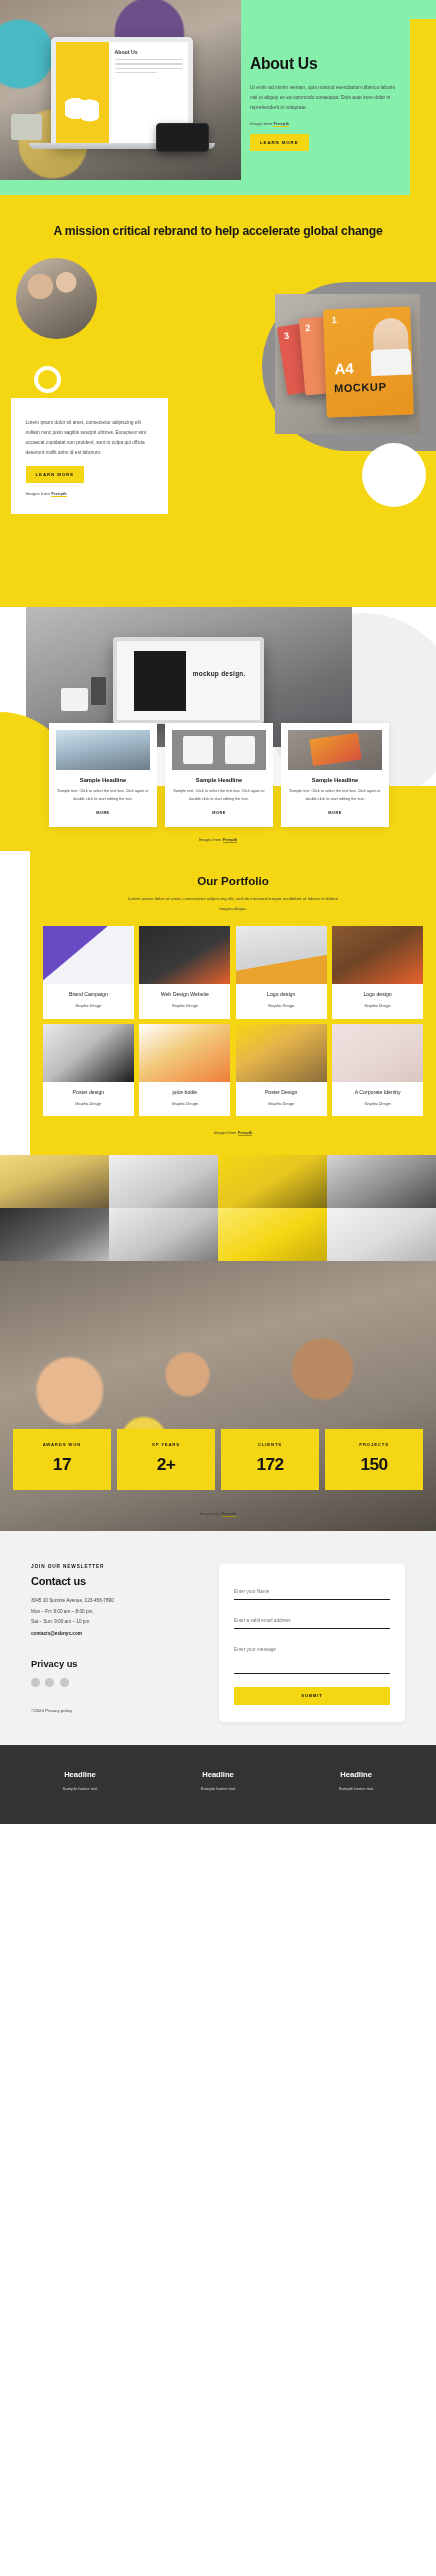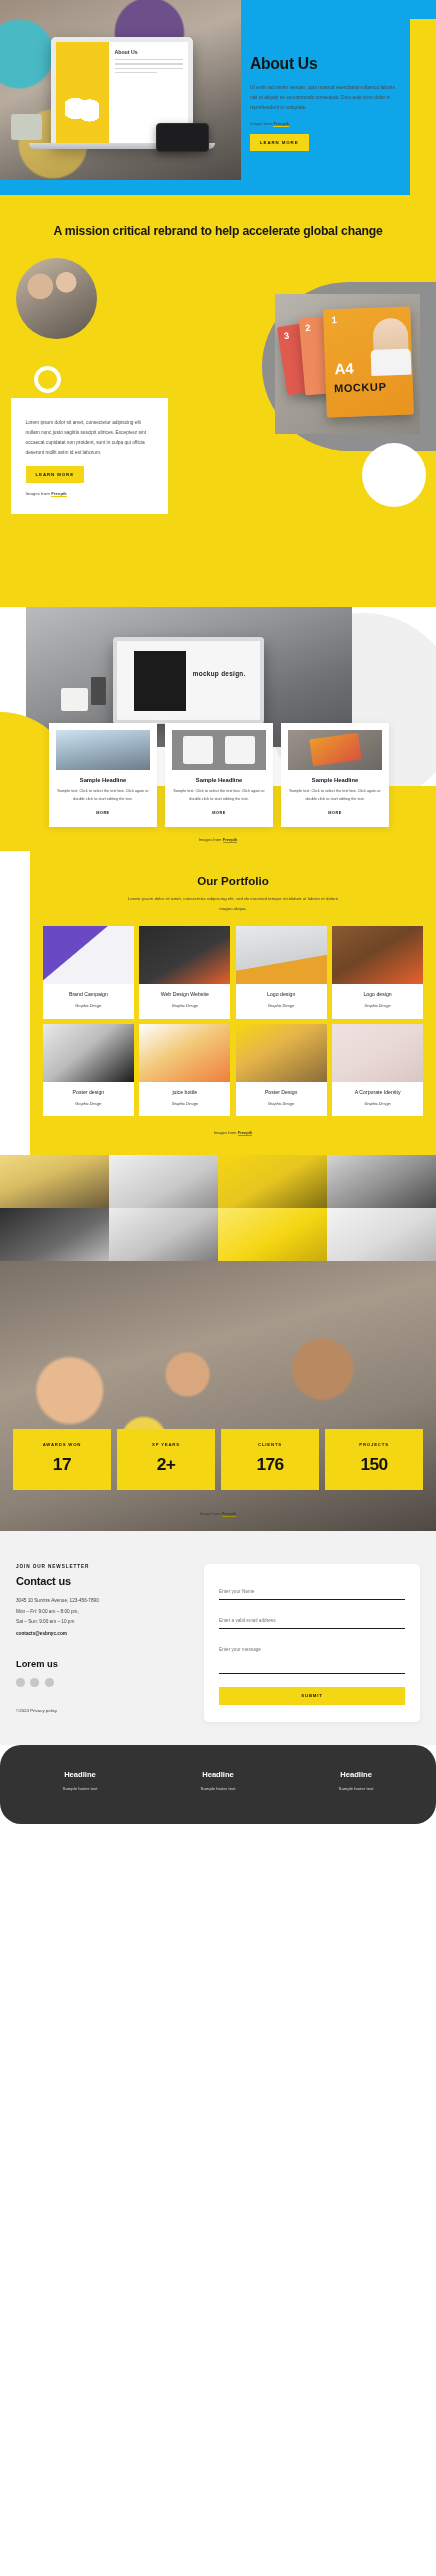--- a/index.html
+++ b/index.html
@@ -16,21 +16,21 @@
   
   .nav {
     height:36px; background:#fff; display:flex; align-items:center;
     justify-content:space-between; padding:0 15px;
   }
   .logo { font-size:12.2px; color:#9a9a9a; font-weight:400; letter-spacing:0.3px; }
   .burger { width:12.8px; display:flex; flex-direction:column; gap:2.3px; cursor:pointer; }
   .burger i { display:block; height:1.5px; background:#1a1a1a; border-radius:0.6px; }
 
   
-  .hero { position:relative; height:195px; background:#0ea5e9; }
+  .hero { position:relative; height:195px; background:#86efac; }
   .hero-img {
     position:absolute; left:0; top:0; width:241px; height:180px;
     background:
       radial-gradient(circle at 22% 80%, rgba(255,212,60,.55) 0 14%, rgba(0,0,0,0) 15%),
       radial-gradient(circle at 8% 30%, #49b9c4 0 13%, rgba(0,0,0,0) 14%),
       radial-gradient(circle at 62% 18%, #6d4f8a 0 16%, rgba(0,0,0,0) 17%),
       linear-gradient(160deg,#9c8d7e 0%,#b9ada0 38%,#6f6a63 75%,#4f4b46 100%);
     overflow:hidden;
   }
   .laptop {
@@ -198,21 +198,21 @@
   }
   .stats { position:absolute; left:12.8px; right:12.8px; bottom:41px; display:grid; grid-template-columns:repeat(4,1fr); gap:5.8px; }
   .stat { background:#f5d613; padding:12.8px 4.7px 15px; text-align:center;margin-top:20px; }
   .stat .lbl { font-size:4.3px; font-weight:700; letter-spacing:0.8px; color:#1a1a1a; }
   .stat .num { font-size:17.4px; font-weight:700; color:#141414; margin-top:7px; letter-spacing:-0.6px; }
   .stats-credit { position:absolute; left:0; right:0; bottom:15px; text-align:center; font-size:4.1px; color:#3c3c3c; }
   .stats-credit b { font-weight:700; border-bottom:0.6px solid #a78f00; }
 
   
   .contact { background:#f2f2f2; position:relative; padding:33px 0 23px; min-height:192px; }
-  .contact-inner { display:flex; padding:0 16px; gap:19px; }
+  .contact-inner { display:flex; padding:0 31px; gap:19px; }
   .c-left { width:169px; }
   .eyebrow { font-size:4.7px; font-weight:700; letter-spacing:0.9px; color:#141414; }
   .c-left h3 { font-size:11px; font-weight:700; color:#141414; margin-top:5.8px; letter-spacing:-0.2px; }
   .c-left .addr { font-size:4.7px; line-height:2.2; color:#3f3f3f; margin-top:9.3px; }
   .c-left .mail { font-size:4.7px; font-weight:700; color:#1d1d1d; margin-top:3.5px; }
   .c-left h4 { font-size:9.3px; font-weight:700; color:#141414; margin-top:23px; }
   .socials { display:flex; gap:5.8px; margin-top:9.3px; }
   .socials span { width:8.7px; height:8.7px; border-radius:50%; background:#c7c7c7; display:inline-block; cursor:pointer; }
   .copyright { font-size:4.4px; color:#3f3f3f; margin-top:21px; }
   .c-form { flex:1; background:#fff; border-radius:4.7px; padding:21px 15px 17.4px; box-shadow:0 1.2px 5.8px rgba(0,0,0,.05); }
@@ -222,21 +222,21 @@
     padding:3.5px 0 5.2px; margin-bottom:14px; outline:none; resize:none;
   }
   .c-form textarea { height:31px; margin-bottom:10.5px; }
   .submit-btn {
     width:100%; background:#f5d613; border:none; color:#141414; font-weight:700;
     font-size:4.3px; letter-spacing:0.8px; padding:6.4px 0; cursor:pointer;
     font-family:"Liberation Sans", sans-serif;
   }
 
   
-  .footer { background:#333333; padding:24.4px 15px 33px; display:grid; grid-template-columns:repeat(3,1fr); gap:8.1px;border-radius:21px; }
+  .footer { background:#333333; padding:24.4px 15px 33px; display:grid; grid-template-columns:repeat(3,1fr); gap:8.1px; }
   .fcol { text-align:center; }
   .fcol h5 { color:#fff; font-size:7.6px; font-weight:700; }
   .fcol p { color:#d4d4d4; font-size:4.3px; margin-top:7px; }
 </style>
 </head>
 <body>
 
 <div class="page">
 
 
@@ -423,21 +423,21 @@
       <div class="stat">
         <div class="lbl">AWARDS WON</div>
         <div class="num">17</div>
       </div>
       <div class="stat">
         <div class="lbl">XP YEARS</div>
         <div class="num">2+</div>
       </div>
       <div class="stat">
         <div class="lbl">CLIENTS</div>
-        <div class="num">176</div>
+        <div class="num">172</div>
       </div>
       <div class="stat">
         <div class="lbl">PROJECTS</div>
         <div class="num">150</div>
       </div>
     </div>
     <div class="stats-credit">
       <span>Image from </span><b>Freepik</b>
     </div>
   </div>
@@ -446,21 +446,21 @@
     <div class="contact-inner">
       <div class="c-left">
         <div class="eyebrow">JOIN OUR NEWSLETTER</div>
         <h3>Contact us</h3>
         <div class="addr">
           <div>3045 10 Sunrize Avenue, 123-456-7890</div>
           <div>Mon – Fri: 9:00 am – 8:00 pm,</div>
           <div>Sat – Sun: 9:00 am – 10 pm</div>
         </div>
         <div class="mail">contacts@esbnyc.com</div>
-        <h4>Lorem us</h4>
+        <h4>Privacy us</h4>
         <div class="socials">
           <span></span>
           <span></span>
           <span></span>
         </div>
         <div class="copyright">©2024 Privacy policy</div>
       </div>
       <div class="c-form">
         <input type="text" placeholder="Enter your Name" style="">
         <input type="email" placeholder="Enter a valid email address" style="">

